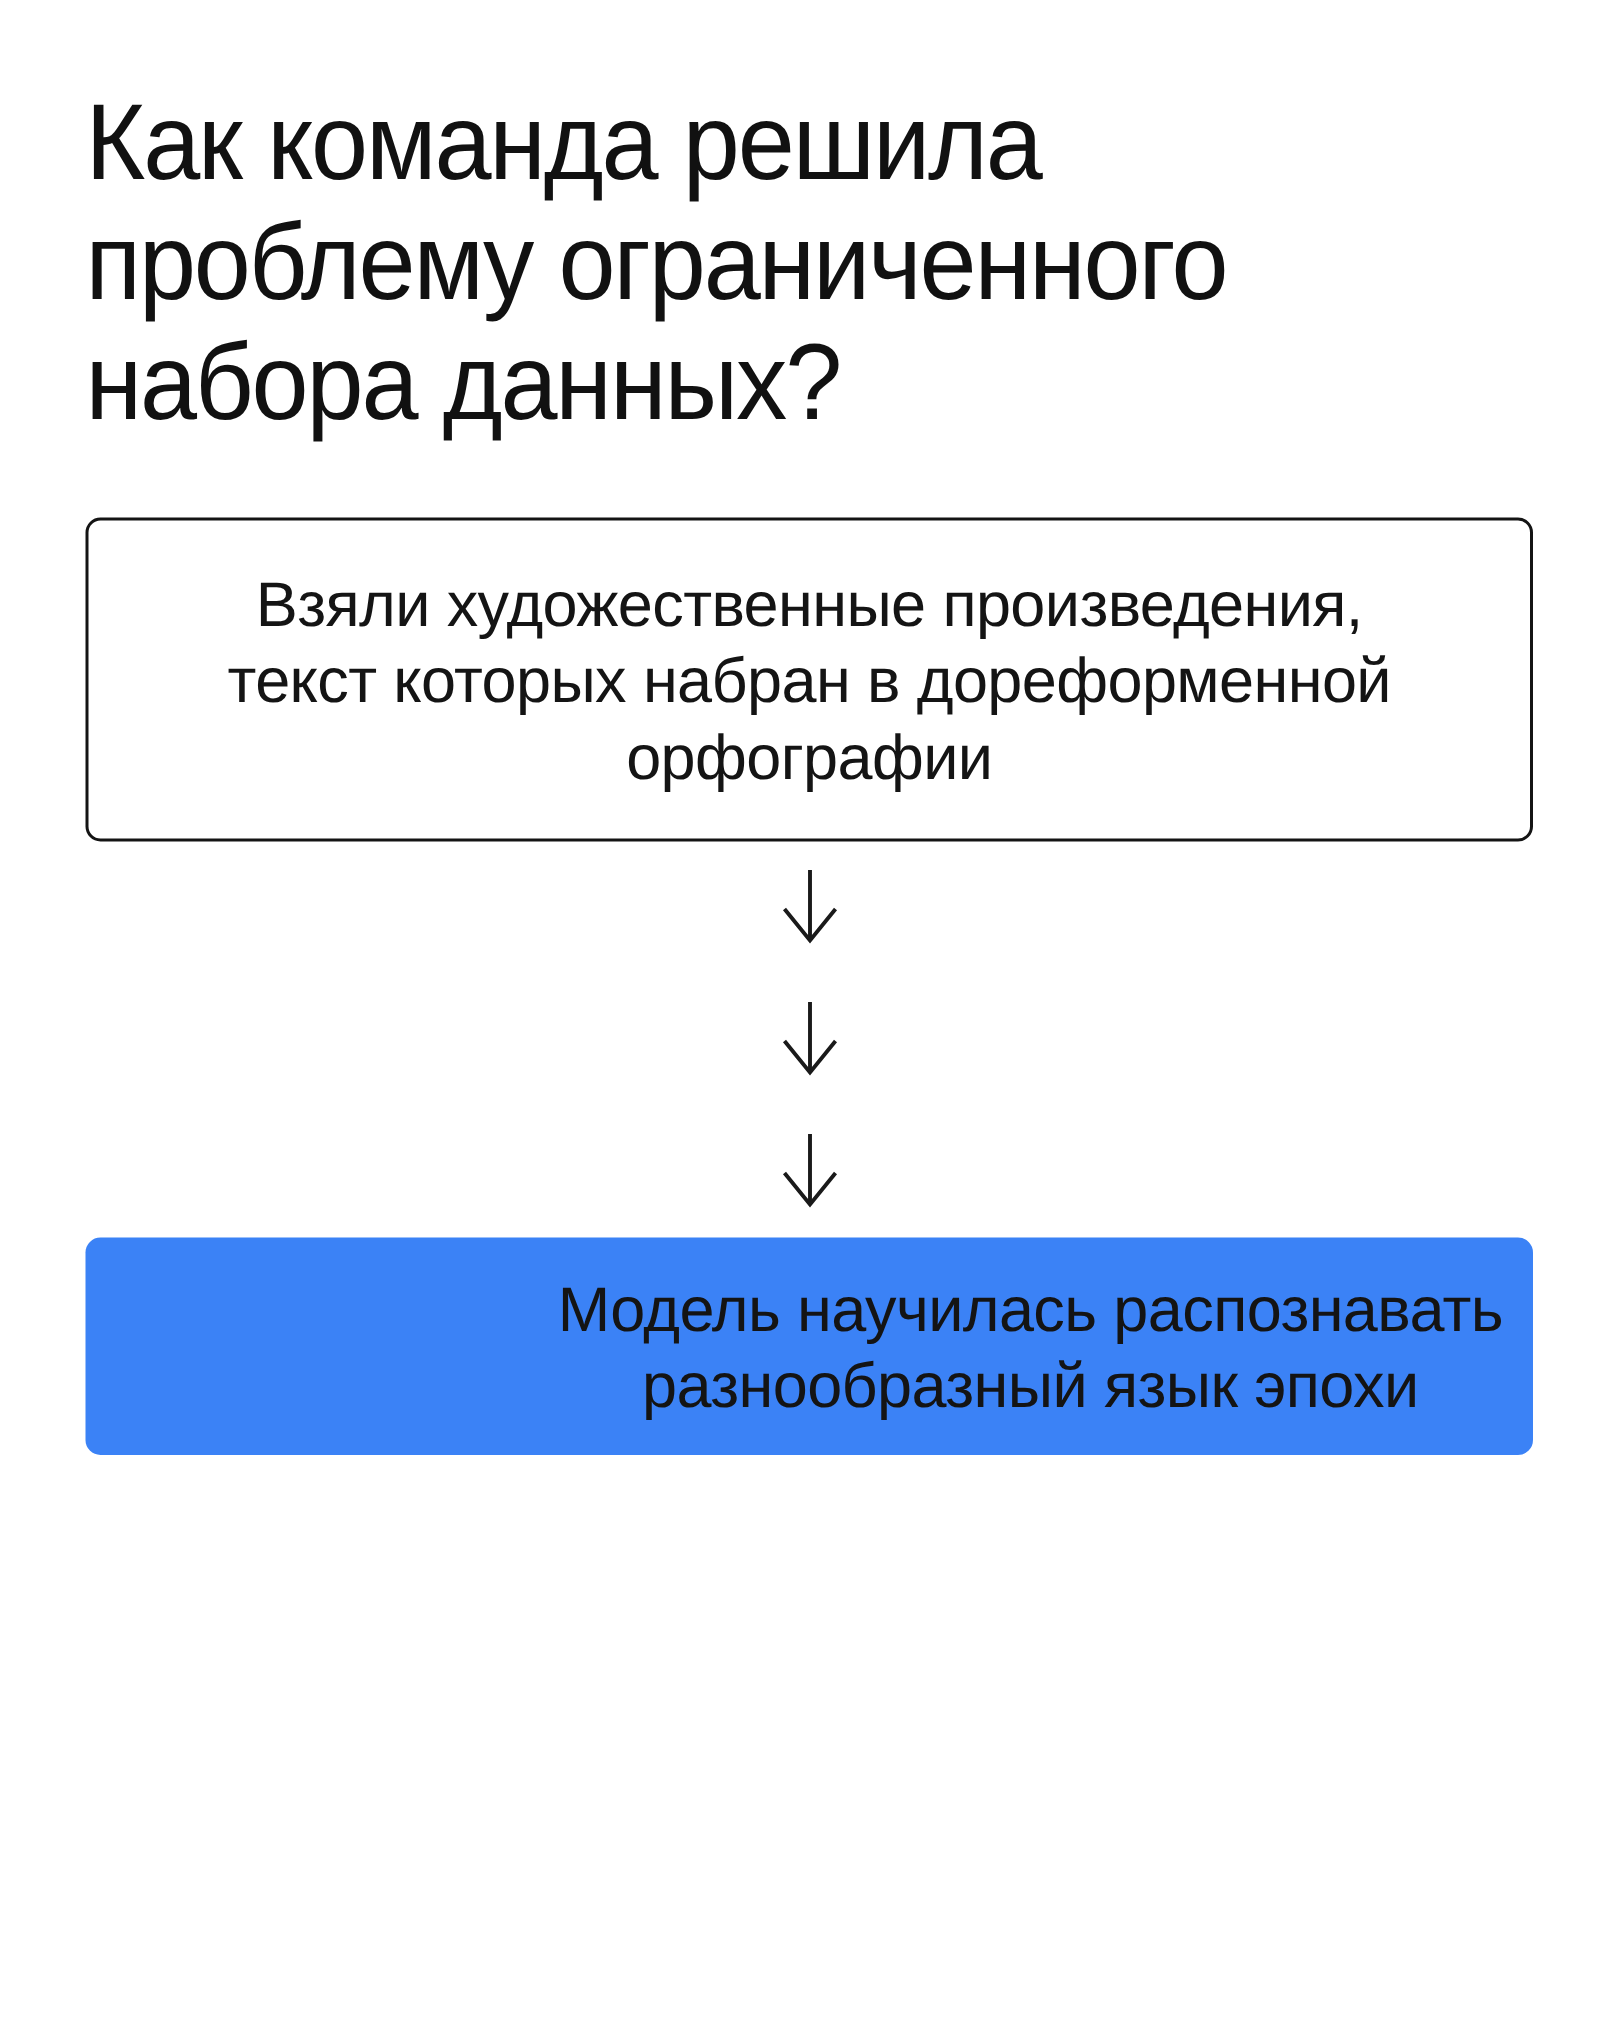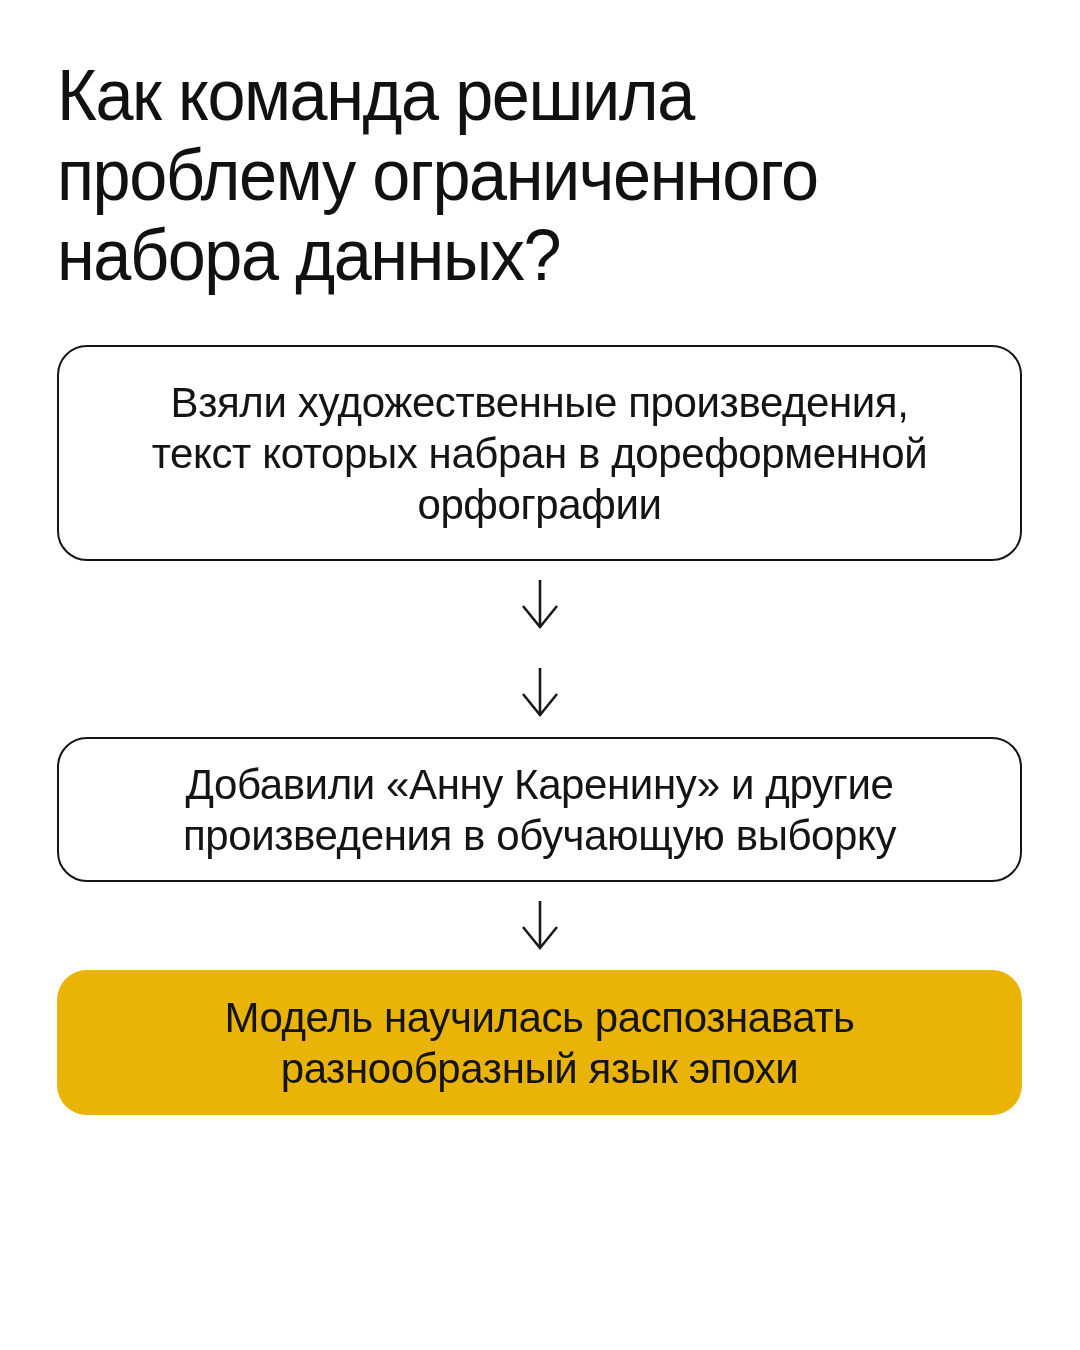--- a/index.html
+++ b/index.html
@@ -32,33 +32,34 @@
     white-space: pre-line;
     transform: scaleX(0.95);
     transform-origin: left top;
   }
   .flow {
     margin-top: 50px;
   }
   .step-box {
     box-sizing: border-box;
     width: 965px;
-    border-radius: 30px;
+    border-radius: 10px;
     display: flex;
     align-items: center;
     justify-content: center;
     text-align: center;
     background: #ffffff;
   }
   .step-box.outlined {
     border: 2px solid #141414;
   }
   .step-box.highlighted {
     border: none;
-    background: #eab308;
+    background: #3b82f6;
+    justify-content: flex-end;
   }
   .step-box.h-3line { min-height: 216px; }
   .step-box.h-2line { min-height: 145px; }
   .step-text {
     font-size: 42px;
     line-height: 51px;
     font-weight: 400;
     color: #141414;
     white-space: pre-line;
     letter-spacing: -0.4px;
@@ -100,24 +101,20 @@
       </div>
 
 
       <div class="arrow-wrap">
         <svg width="42" height="52" viewBox="0 0 42 52" fill="none" xmlns="http://www.w3.org/2000/svg">
           <path d="M21 1 L21 48" stroke="#1a1a1a" stroke-width="2.6"></path>
           <path d="M4 27 L21 48 L38 27" stroke="#1a1a1a" stroke-width="2.6" fill="none"></path>
         </svg>
       </div>
 
-      <div class="step-box outlined h-2line">
-        <div class="step-text">Добавили «Анну Каренину» и другие
-произведения в обучающую выборку</div>
-      </div>
 
       <div class="arrow-wrap">
         <svg width="42" height="52" viewBox="0 0 42 52" fill="none" xmlns="http://www.w3.org/2000/svg">
           <path d="M21 1 L21 48" stroke="#1a1a1a" stroke-width="2.6"></path>
           <path d="M4 27 L21 48 L38 27" stroke="#1a1a1a" stroke-width="2.6" fill="none"></path>
         </svg>
       </div>
 
       <div class="step-box highlighted h-2line">
         <div class="step-text">Модель научилась распознавать

